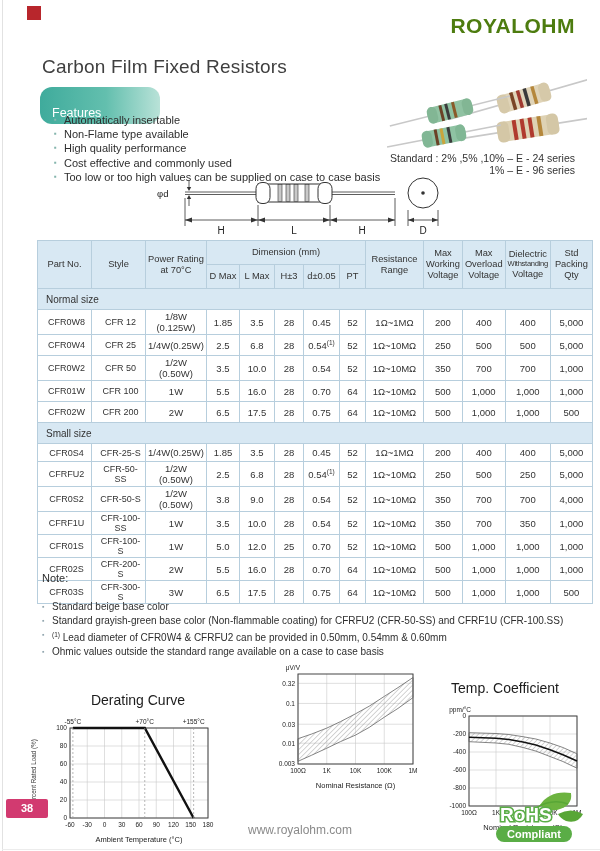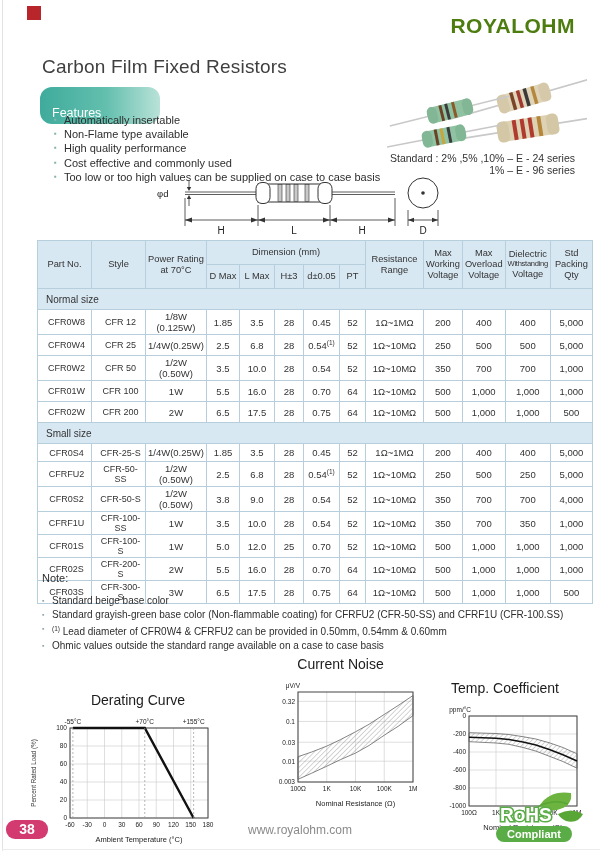--- a/index.html
+++ b/index.html
@@ -29,29 +29,29 @@
   .spec-table thead th{background:#d8e8f3;font-size:9.3px;line-height:1.15;}
   .spec-table thead tr{height:24px;}
   .spec-table tr.section td{background:#d8e8f3;text-align:left;padding-left:8px;height:18px;font-size:10px;}
   .spec-table tr.data{height:21px;}
   .spec-table tr.data.small{height:18px;}
   .spec-table td.c-part,.spec-table td.c-style{text-align:center;padding-left:6px;font-size:9px;}
   .spec-table sup{font-size:6.5px;}
   .w-small{font-size:7.6px;letter-spacing:-.3px;display:block;}
   .w-line{display:block;}
   .note{position:absolute;left:42px;top:572px;font-size:10px;color:#2e2e2e;}
-  .note-title{font-size:11px;margin-bottom:10px;}
+  .note-title{font-size:11px;margin-bottom:16px;}
   .note-list li{line-height:13.8px;padding-left:10px;position:relative;}
   .note-list li::before{content:"▪";position:absolute;left:0;top:0;font-size:7px;color:#93a7b0;}
   .note-list sup{font-size:6.5px;}
   .chart{position:absolute;}
   .chart-title{font-size:14px;color:#1c1c1c;text-align:center;margin-bottom:2px;}
   svg text{font-family:"Liberation Sans",sans-serif;}
-  .footer-badge{position:absolute;left:6px;top:820px;width:42px;height:19px;border-radius:9px;
-                background:#d23a70;color:#fff;font-size:14px;font-weight:bold;text-align:center;
+  .footer-badge{position:absolute;left:6px;top:799px;width:42px;height:19px;border-radius:2px;
+                background:#d23a70;color:#fff;font-size:11px;font-weight:bold;text-align:center;
                 line-height:19px;}
   .footer-update{position:absolute;left:58px;top:821px;font-family:"Liberation Mono",monospace;
                  font-size:13px;color:#d9545f;margin-top:28px;}
   .footer-url{position:absolute;left:0;top:823px;width:100%;text-align:center;font-size:12px;
               color:#8a8a8a;}
   .rohs{position:absolute;left:492px;top:790px;}
 </style>
 </head>
 <body>
 
@@ -450,21 +450,20 @@
         <text x="39" y="92.3" font-size="6.5" fill="#222" text-anchor="end">20</text>
         <text x="39" y="74.3" font-size="6.5" fill="#222" text-anchor="end">40</text>
         <text x="39" y="56.3" font-size="6.5" fill="#222" text-anchor="end">60</text>
         <text x="39" y="38.3" font-size="6.5" fill="#222" text-anchor="end">80</text>
         <text x="39" y="20.3" font-size="6.5" fill="#222" text-anchor="end">100</text>
         <text x="8" y="63" font-size="6.3" fill="#333" text-anchor="middle" transform="rotate(-90 8 63)">Percent Rated Load (%)</text>
         <text x="111" y="132" font-size="7.5" fill="#222" text-anchor="middle">Ambient Temperature (°C)</text>
       </svg>
   </div>
   <div class="chart" style="left:258px;top:656px;width:165px;">
-    <div class="chart-title">Current Noise</div>
     <svg width="165" height="135">
         <line x1="40" y1="18" x2="40" y2="108" stroke="#c9c9c9" stroke-width="0.6"></line>
         <line x1="68.75" y1="18" x2="68.75" y2="108" stroke="#c9c9c9" stroke-width="0.6"></line>
         <line x1="97.5" y1="18" x2="97.5" y2="108" stroke="#c9c9c9" stroke-width="0.6"></line>
         <line x1="126.25" y1="18" x2="126.25" y2="108" stroke="#c9c9c9" stroke-width="0.6"></line>
         <line x1="155" y1="18" x2="155" y2="108" stroke="#c9c9c9" stroke-width="0.6"></line>
         <line x1="40" y1="27.353462551731198" x2="155" y2="27.353462551731198" stroke="#c9c9c9" stroke-width="0.6"></line>
         <line x1="40" y1="47.441243444325046" x2="155" y2="47.441243444325046" stroke="#c9c9c9" stroke-width="0.6"></line>
         <line x1="40" y1="68.23402602252023" x2="155" y2="68.23402602252023" stroke="#c9c9c9" stroke-width="0.6"></line>
         <line x1="40" y1="87.20721742180483" x2="155" y2="87.20721742180483" stroke="#c9c9c9" stroke-width="0.6"></line>

